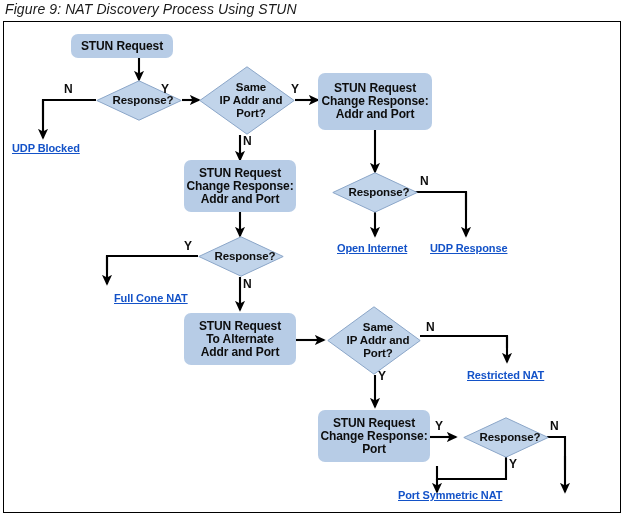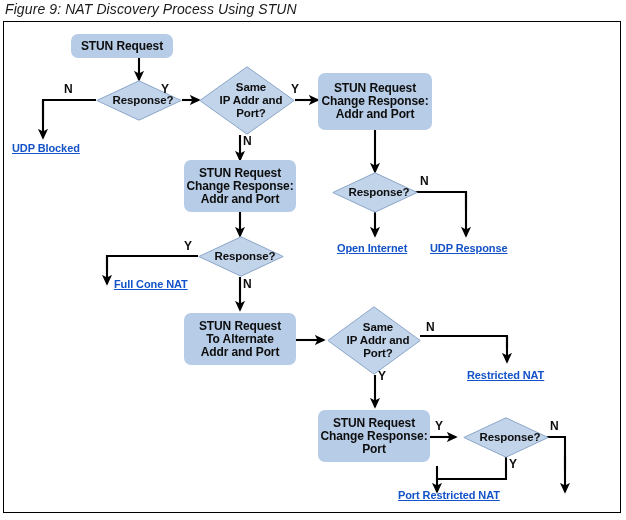--- a/index.html
+++ b/index.html
@@ -232,23 +232,23 @@
 <div class="dec-wrap" style="left:463px; top:417px; width:86px; height:41px;">
   <svg class="dec-shape" viewBox="0 0 86 41" preserveAspectRatio="none">
     <polygon points="43,0.8 85.2,20.5 43,40.2 0.8,20.5" fill="#c1d4ea" stroke="#8ba6c8" stroke-width="1"></polygon>
   </svg>
   <div class="dec-label">Response?</div>
 </div>
 
 <div class="term" style="left:12px; top:142px;">UDP Blocked</div>
 <div class="term" style="left:337px; top:242px;text-decoration:underline;">Open Internet</div>
 <div class="term" style="left:430px; top:242px;">UDP Response</div>
-<div class="term" style="left:72px; top:278px;padding-left:42px;">Full Cone NAT</div>
+<div class="term" style="left:72px; top:292px;padding-left:42px;">Full Cone NAT</div>
 <div class="term" style="left:467px; top:369px;">Restricted NAT</div>
-<div class="term" style="left:398px; top:489px;">Port Restricted NAT</div>
+<div class="term" style="left:398px; top:489px;">Port Symmetric NAT</div>
 <div class="term" style="left:524px; top:489px;margin-top:44px;">Restricted NAT</div>
 
 <div class="branch-label" style="left:64px; top:82px;">N</div>
 <div class="branch-label" style="left:161px; top:82px;">Y</div>
 <div class="branch-label" style="left:291px; top:82px;">Y</div>
 <div class="branch-label" style="left:243px; top:134px;">N</div>
 <div class="branch-label" style="left:420px; top:174px;">N</div>
 <div class="branch-label" style="left:184px; top:239px;">Y</div>
 <div class="branch-label" style="left:243px; top:277px;">N</div>
 <div class="branch-label" style="left:426px; top:320px;">N</div>

